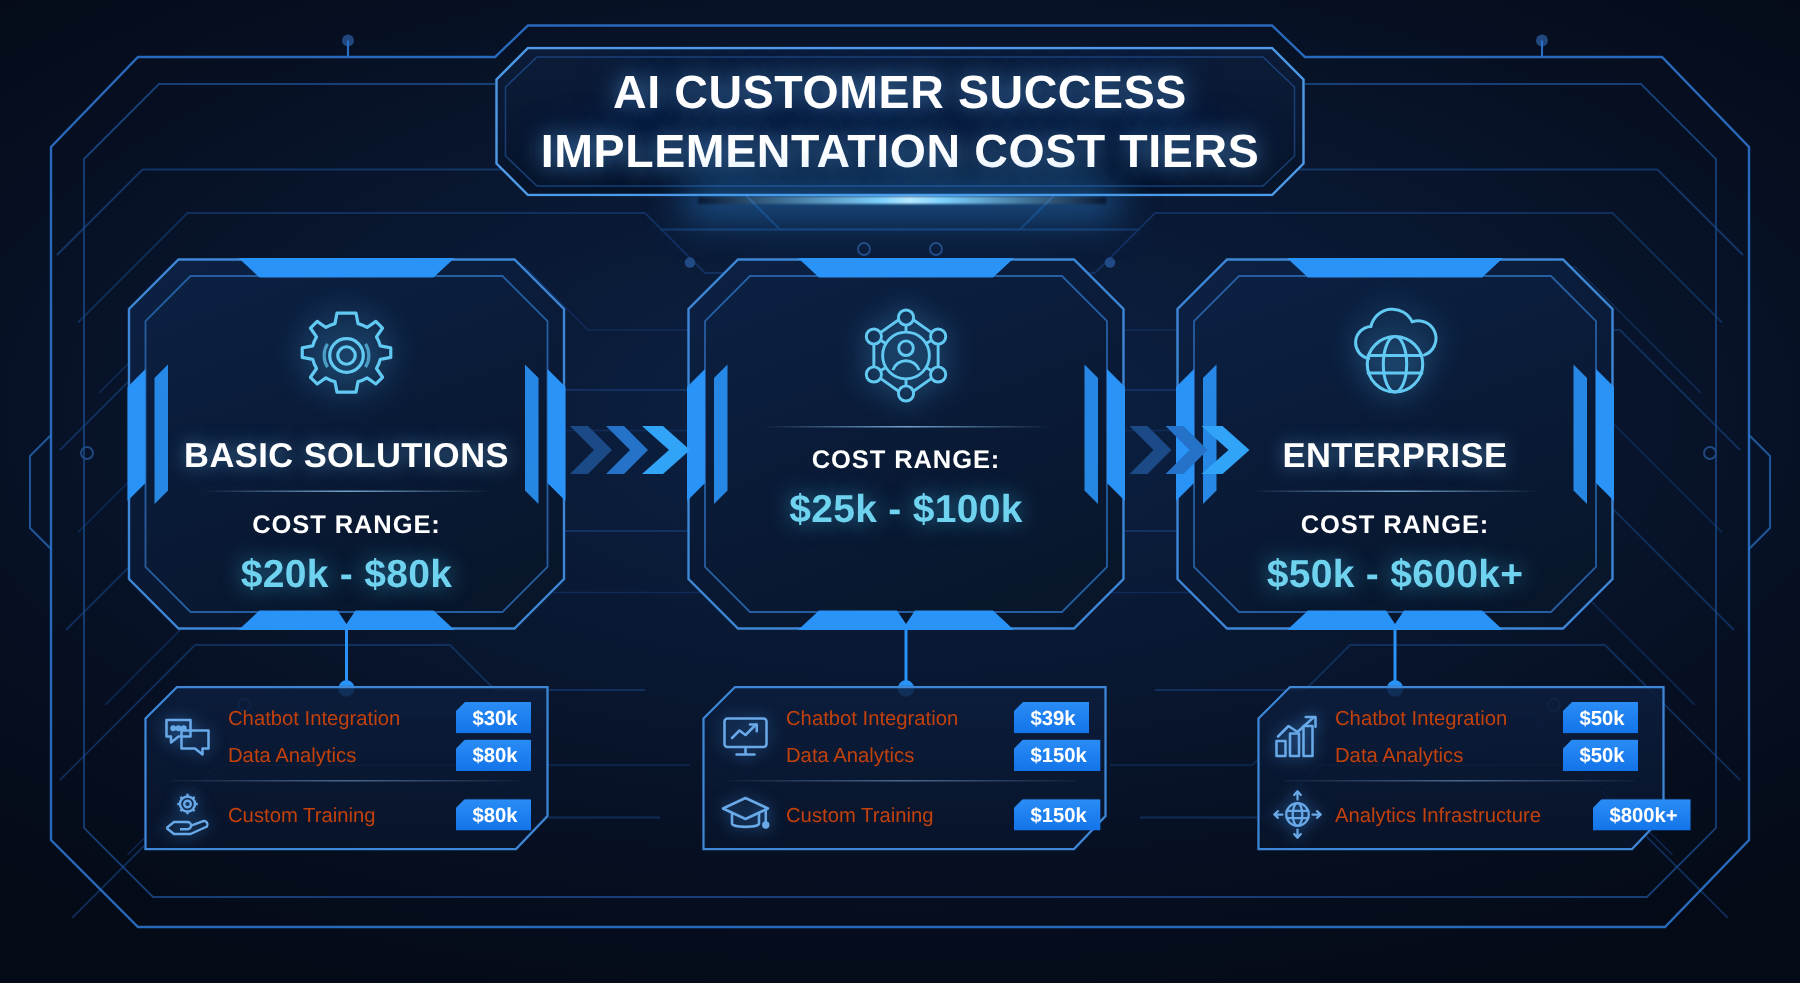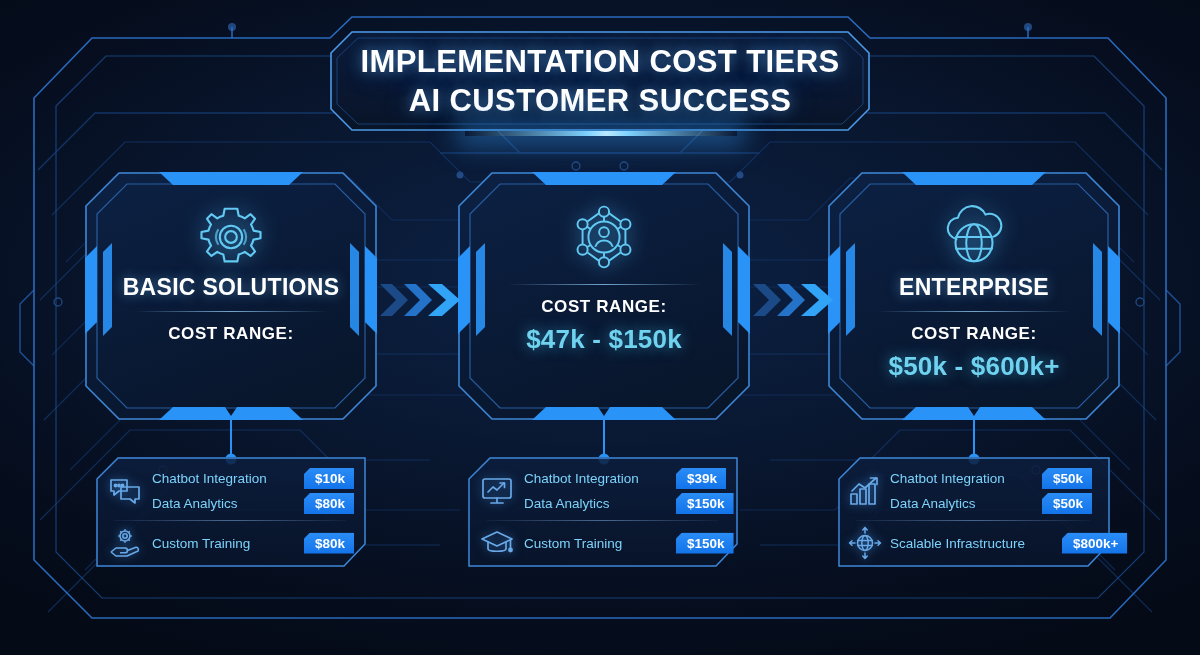--- a/index.html
+++ b/index.html
@@ -56,21 +56,21 @@
                       calc(100% - 34px) 100%, 34px 100%, 0 calc(100% - 34px), 0 34px);
   }
   .card-svg { position:absolute; inset:0; overflow:visible; }
   .card-inner {
     position:absolute; left:0; right:0; top:0; bottom:0;
     display:flex; flex-direction:column; align-items:center;
     padding-top:28px;
   }
   .tier-icon { width:78px; height:74px; display:block; filter:drop-shadow(0 0 10px rgba(80,190,255,.75)); }
   .tier-name {
-    font-size:23px; font-weight:bold; color:#fff; letter-spacing:.3px;
+    margin-top:16px; font-size:23px; font-weight:bold; color:#fff; letter-spacing:.3px;
     text-shadow:0 0 12px rgba(120,200,255,.5);
   }
   .tier-rule {
     margin-top:10px; width:192px; height:1px;
     background:linear-gradient(90deg, rgba(120,190,255,0), rgba(150,210,255,.75), rgba(120,190,255,0));
   }
   .tier-cost-label {
     margin-top:12px; font-size:17px; font-weight:bold; color:#ffffff; letter-spacing:.6px;
   }
   .tier-cost-value {
@@ -89,21 +89,21 @@
     position:absolute; inset:0;
     background:linear-gradient(180deg, rgba(12,30,62,.85), rgba(8,20,42,.9));
     clip-path:polygon(22px 0, 100% 0, 100% calc(100% - 22px), calc(100% - 22px) 100%, 0 100%, 0 22px);
   }
   .detail-svg { position:absolute; inset:0; overflow:visible; }
   .detail-inner { position:absolute; inset:0; }
   .dgroup { position:absolute; display:flex; align-items:center; }
   .dicon { width:34px; height:34px; flex:none; filter:drop-shadow(0 0 5px rgba(70,160,250,.6)); }
   .drows { display:flex; flex-direction:column; }
   .drow { display:flex; align-items:center; height:25px; }
-  .dlabel { font-size:13.5px; color:#7dd3fc; white-space:nowrap; }
+  .dlabel { font-size:13.5px; color:#c2410c; white-space:nowrap; }
   .badge {
     font-size:13.5px; font-weight:bold; color:#ffffff; white-space:nowrap;
     background:linear-gradient(180deg,#2a8cf5,#1374ea);
     padding:2px 9px 3px 11px; height:21px; line-height:17px;
     clip-path:polygon(6px 0, 100% 0, 100% 100%, 0 100%, 0 6px);
     box-shadow:0 0 8px rgba(35,130,245,.6);
     display:inline-block;
   }
   .ddivider {
     position:absolute; height:1px;
@@ -183,22 +183,22 @@
     <path d="M56 106 L106 56 L1094 56 L1144 106 L1144 552 L1098 598 L102 598 L56 552 Z" fill="none" stroke="#1c4b8c" stroke-width="1.2" opacity="0.8"></path>
 
     <path d="M232 27 L232 38" stroke="#2a6fc4" stroke-width="1.4"></path>
     <path d="M1028 27 L1028 38" stroke="#2a6fc4" stroke-width="1.4"></path>
 
     <path d="M34 290 L20 304 L20 352 L34 366" fill="none" stroke="#2a6fc4" stroke-width="1.4" opacity=".7"></path>
     <path d="M1166 290 L1180 304 L1180 352 L1166 366" fill="none" stroke="#2a6fc4" stroke-width="1.4" opacity=".7"></path>
   </svg>
 
   <div class="title-wrap">
+    <div class="title-line">AI CUSTOMER SUCCESS</div>
     <div class="title-line">IMPLEMENTATION COST TIERS</div>
-    <div class="title-line">AI CUSTOMER SUCCESS</div>
   </div>
   <svg class="title-border" width="540" height="100" viewBox="0 0 540 100">
     <path d="M22 1 L518 1 L539 22 L539 78 L518 99 L22 99 L1 78 L1 22 Z" fill="none" stroke="#4d9ae8" stroke-width="1.6"></path>
     <path d="M28 7 L512 7 L533 27 L533 73 L512 93 L28 93 L7 73 L7 27 Z" fill="none" stroke="#1f4f8f" stroke-width="1" opacity=".75"></path>
   </svg>
   <div class="title-glow"></div>
 
   <div class="card" id="card0" style="left:85px;">
     <div class="card-bg"></div>
     <svg class="card-svg" width="292" height="248" viewBox="0 0 292 248">
@@ -219,20 +219,21 @@
           <path d="M40 9 l6.5 0 1.4 7.2 a22 22 0 0 1 6.2 2.6 l6-4.2 4.6 4.6 -4.2 6 a22 22 0 0 1 2.6 6.2 l7.2 1.4 0 6.5 -7.2 1.4 a22 22 0 0 1 -2.6 6.2 l4.2 6 -4.6 4.6 -6-4.2 a22 22 0 0 1 -6.2 2.6 l-1.4 7.2 -6.5 0 -6.5 0 -1.4-7.2 a22 22 0 0 1 -6.2-2.6 l-6 4.2 -4.6-4.6 4.2-6 a22 22 0 0 1 -2.6-6.2 l-7.2-1.4 0-6.5 7.2-1.4 a22 22 0 0 1 2.6-6.2 l-4.2-6 4.6-4.6 6 4.2 a22 22 0 0 1 6.2-2.6 l1.4-7.2 Z"></path>
           <circle cx="40" cy="38" r="11.5"></circle>
           <circle cx="40" cy="38" r="6"></circle>
           <path d="M27 30 a15 15 0 0 0 0 16" opacity=".7"></path>
           <path d="M53 46 a15 15 0 0 0 0 -16" opacity=".7"></path>
         </g>
       </svg>
       <div class="tier-name">BASIC SOLUTIONS</div>
       <div class="tier-rule"></div>
       <div class="tier-cost-label">COST RANGE:</div>
+      <div class="tier-cost-value">$20k - $80k</div>
     </div>
   </div>
 
   <div class="card" id="card1" style="left:458px;">
     <div class="card-bg"></div>
     <svg class="card-svg" width="292" height="248" viewBox="0 0 292 248">
       <path d="M34 1 L258 1 L291 34 L291 214 L258 247 L34 247 L1 214 L1 34 Z" fill="none" stroke="#3e87d6" stroke-width="1.6"></path>
       <path d="M42 12 L250 12 L280 42 L280 206 L250 236 L42 236 L12 206 L12 42 Z" fill="none" stroke="#2a65ad" stroke-width="1.2" opacity=".9"></path>
       <polygon points="74,0 218,0 204,13 88,13" fill="#2a93f7"></polygon>
       <polygon points="74,248 218,248 204,235 152,235 146,244 140,235 88,235" fill="#2a93f7"></polygon>
@@ -254,25 +255,25 @@
           <circle cx="18" cy="51" r="5.2"></circle>
             <circle cx="62" cy="51" r="5.2"></circle>
           <path d="M40 17 L40 22 M40 54 L40 59 M22.5 27.5 L26.5 30 M53.5 30 L57.5 27.5 M22.5 48.5 L26.5 46 M53.5 46 L57.5 48.5"></path>
           <path d="M18 30 L18 46 M62 30 L62 46 M23 22 L35 13.5 M45 13.5 L57 22 M23 54 L35 62.5 M45 62.5 L57 54"></path>
           <circle cx="40" cy="33" r="5"></circle>
           <path d="M31 48 a9.5 9.5 0 0 1 18 0"></path>
         </g>
       </svg>
       <div class="tier-rule"></div>
       <div class="tier-cost-label">COST RANGE:</div>
-      <div class="tier-cost-value">$47k - $150k</div>
-    </div>
-  </div>
-
-  <div class="card" id="card2" style="left:828px;">
+      <div class="tier-cost-value">$25k - $100k</div>
+    </div>
+  </div>
+
+  <div class="card" id="card2" style="left:784px;">
     <div class="card-bg"></div>
     <svg class="card-svg" width="292" height="248" viewBox="0 0 292 248">
       <path d="M34 1 L258 1 L291 34 L291 214 L258 247 L34 247 L1 214 L1 34 Z" fill="none" stroke="#3e87d6" stroke-width="1.6"></path>
       <path d="M42 12 L250 12 L280 42 L280 206 L250 236 L42 236 L12 206 L12 42 Z" fill="none" stroke="#2a65ad" stroke-width="1.2" opacity=".9"></path>
       <polygon points="74,0 218,0 204,13 88,13" fill="#2a93f7"></polygon>
       <polygon points="74,248 218,248 204,235 152,235 146,244 140,235 88,235" fill="#2a93f7"></polygon>
       <polygon points="0,86 12,74 12,150 0,162" fill="#2a93f7"></polygon>
       <polygon points="292,86 280,74 280,150 292,162" fill="#2a93f7"></polygon>
       <polygon points="18,80 27,71 27,155 18,164" fill="#2a93f7" opacity=".9"></polygon>
       <polygon points="274,80 265,71 265,155 274,164" fill="#2a93f7" opacity=".9"></polygon>
@@ -319,21 +320,21 @@
             <path d="M3 6 h16 v11 h-8 l-5 4 v-4 h-3 Z"></path>
             <path d="M13 13 h18 v12 h-4 v4 l-5 -4 h-9 Z"></path>
             <circle cx="7.5" cy="11.5" r="1.1" fill="#69a9e8"></circle>
             <circle cx="11" cy="11.5" r="1.1" fill="#69a9e8"></circle>
             <circle cx="14.5" cy="11.5" r="1.1" fill="#69a9e8"></circle>
           </g>
         </svg>
         <div class="drows" style="margin-left:10px;">
           <div class="drow">
             <span class="dlabel" style="width:152px;">Chatbot Integration</span>
-            <span class="badge">$10k</span>
+            <span class="badge">$30k</span>
           </div>
           <div class="drow">
             <span class="dlabel" style="width:152px;">Data Analytics</span>
             <span class="badge">$80k</span>
           </div>
         </div>
       </div>
       <div class="ddivider" style="left:18px; top:63px; width:232px;"></div>
       <div class="dgroup" style="left:12px; top:69px;">
         <svg class="dicon" viewBox="0 0 34 34">
@@ -436,21 +437,21 @@
             <ellipse cx="17" cy="17" rx="3.2" ry="7.5"></ellipse>
             <path d="M9.8 14.6 H24.2 M9.8 19.4 H24.2"></path>
             <path d="M17 7 V1.5 M14.8 4 L17 1.5 L19.2 4"></path>
             <path d="M17 27 V32.5 M14.8 30 L17 32.5 L19.2 30"></path>
             <path d="M7 17 H1.5 M4 14.8 L1.5 17 L4 19.2"></path>
             <path d="M27 17 H32.5 M30 14.8 L32.5 17 L30 19.2"></path>
           </g>
         </svg>
         <div class="drows" style="margin-left:8px;">
           <div class="drow">
-            <span class="dlabel" style="width:172px;">Scalable Infrastructure</span>
+            <span class="dlabel" style="width:172px;">Analytics Infrastructure</span>
             <span class="badge">$800k+</span>
           </div>
         </div>
       </div>
     </div>
   </div>
 
 </div>
 
 </body></html>

